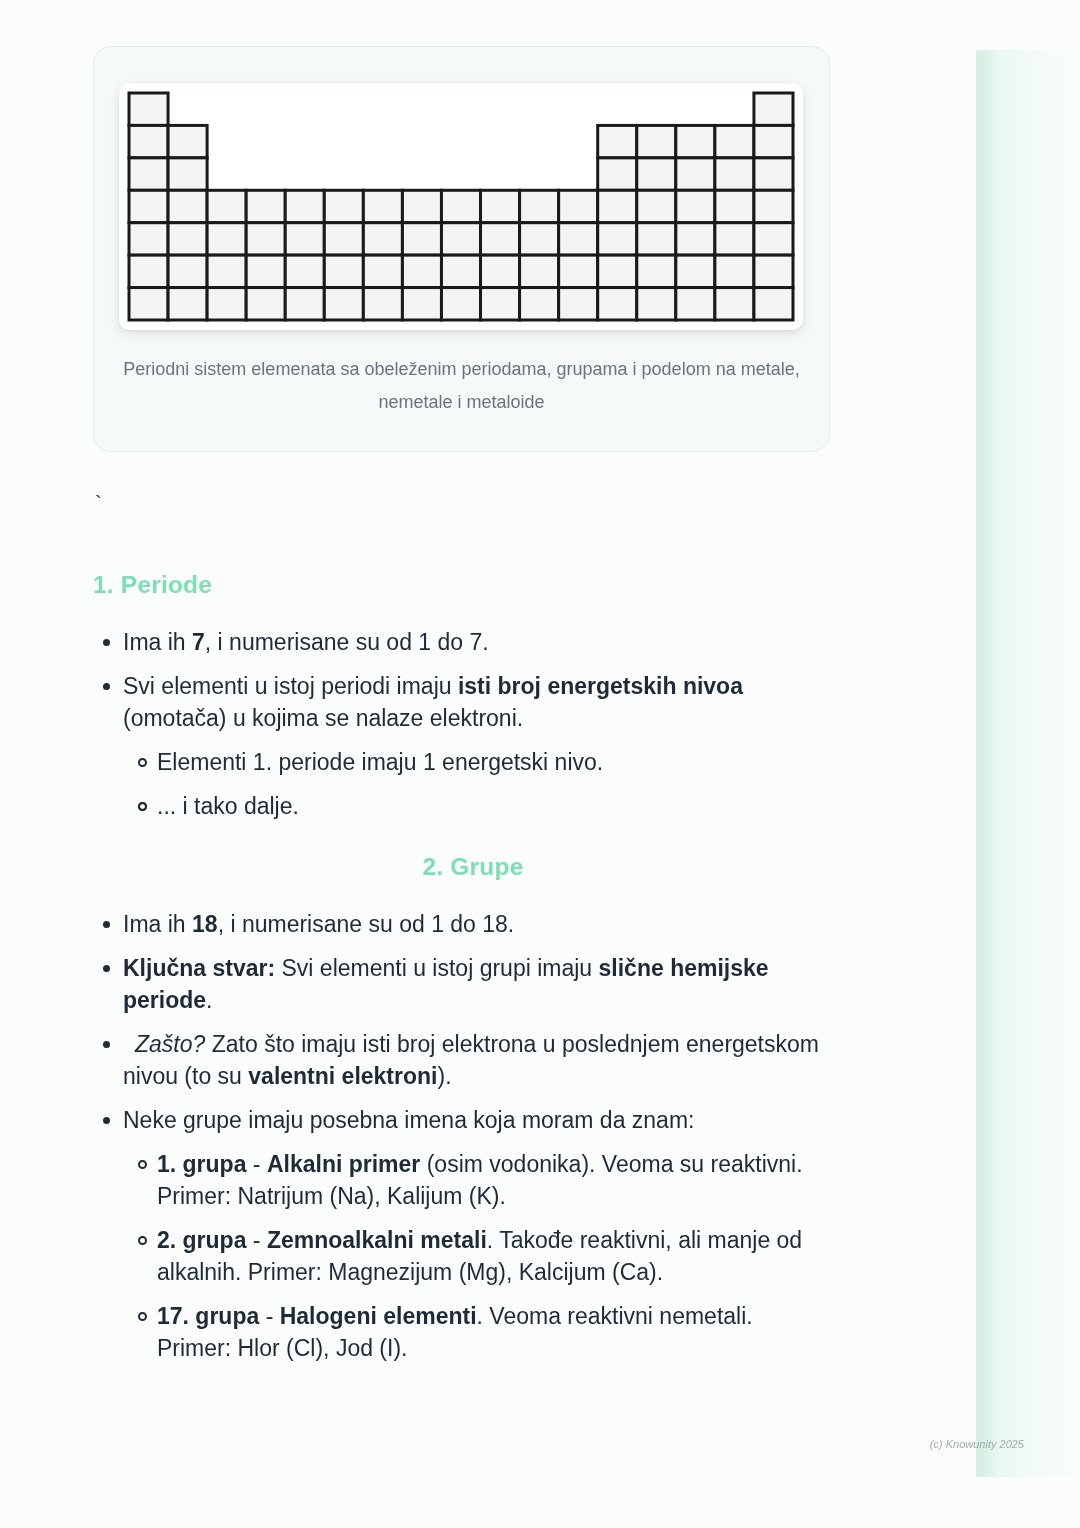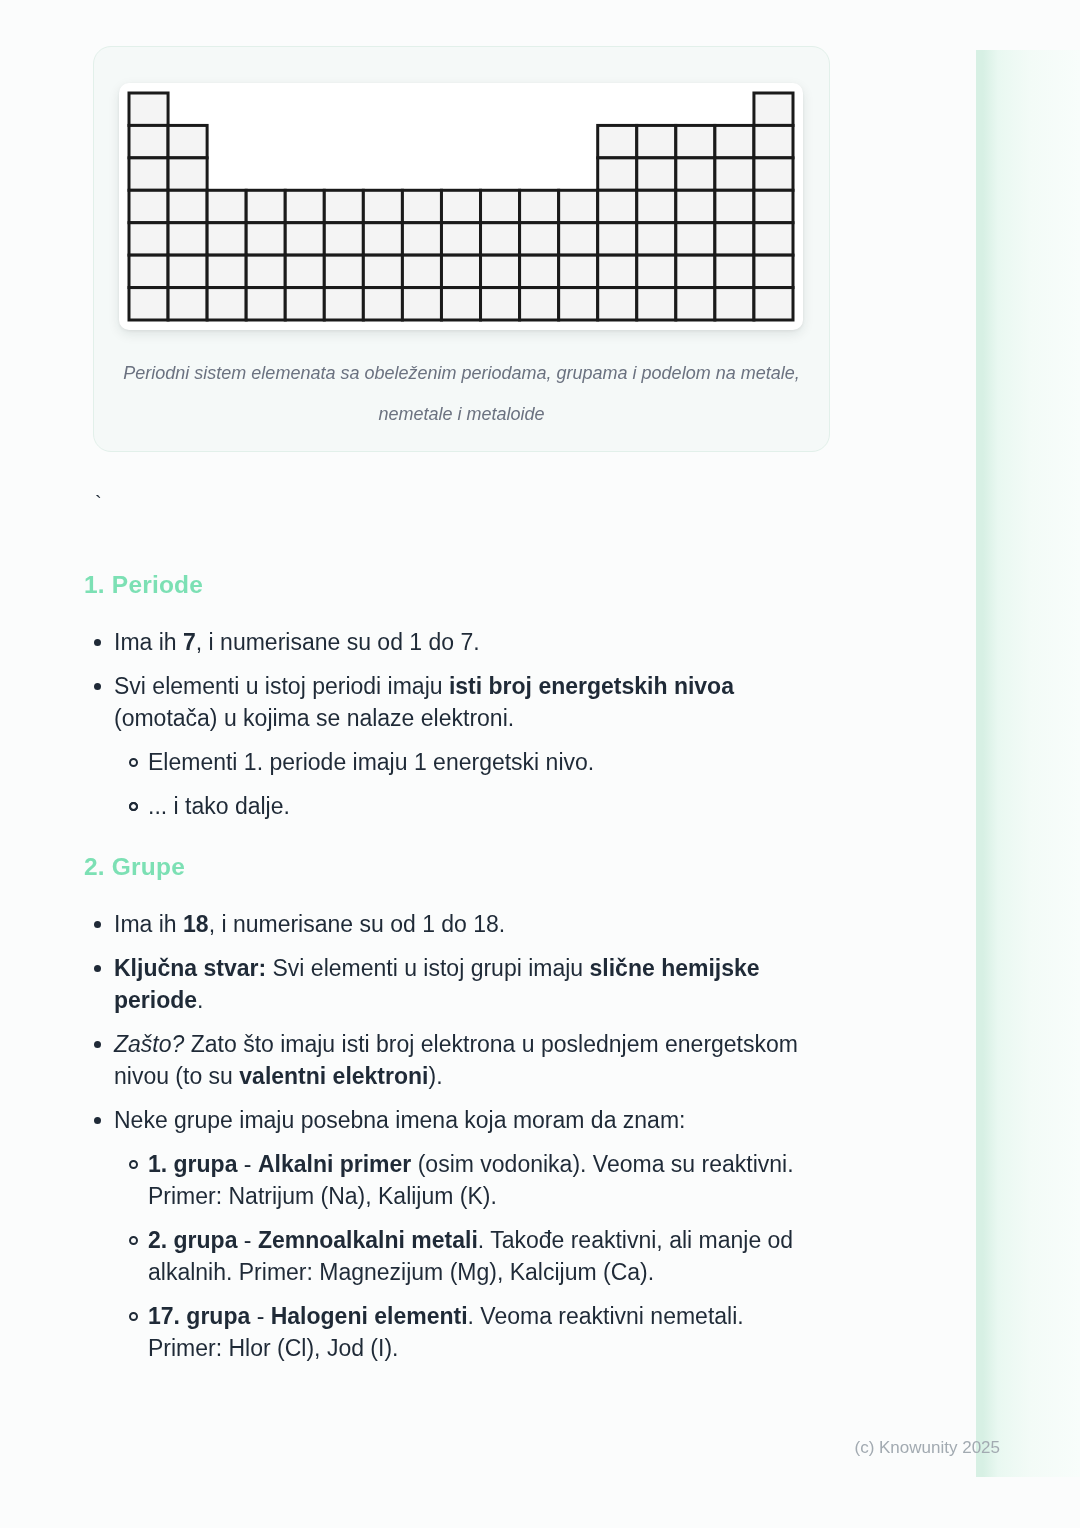--- a/index.html
+++ b/index.html
@@ -34,46 +34,46 @@
   }
   .figure-panel{
     position:absolute;left:25px;top:36px;width:684px;height:247px;
     background:#ffffff;border-radius:10px;
     box-shadow:0 4px 12px rgba(20,40,35,.10),0 1px 3px rgba(0,0,0,.06);
     padding:8px;
   }
   .figure-panel svg{display:block;width:100%;height:100%;}
   .caption{
     position:absolute;left:0;right:0;top:306px;margin:0 auto;width:700px;
-    text-align:center;font-style:italic;font-size:18px;line-height:41px;
+    text-align:center;font-size:18px;line-height:33px;
     color:var(--caption-text);
   }
   .stray{
     position:absolute;left:95px;top:492px;font-size:20px;color:var(--body-text);
   }
   .content{
-    position:absolute;left:84px;top:570px;width:760px;
+    position:absolute;left:93px;top:570px;width:760px;
   }
   .sec-heading{
     margin:0 0 26px 0;font-size:24.5px;line-height:30px;font-weight:600;
     color:var(--accent-heading);letter-spacing:.2px;
   }
-  .sec-heading:not(:first-child){margin-top:30px;}
+  .sec-heading:not(:first-child){margin-top:30px;text-align:center;}
   .list{list-style:none;margin:0;padding:0;font-size:23px;line-height:32px;}
   .li{position:relative;margin:0 0 12px 0;}
   .li.lvl1{padding-left:30px;width:740px;}
   .li.lvl2{margin-left:34px;padding-left:30px;width:684px;}
   .marker{position:absolute;display:block;}
   .marker.m1{left:10px;top:13px;width:7px;height:7px;border-radius:50%;background:var(--body-text);}
   .marker.m2{left:11px;top:12px;width:9px;height:9px;border-radius:50%;border:2px solid var(--body-text);background:transparent;}
   .txt strong{font-weight:700;}
-  .txt em{}
+  .txt em{margin-left:12px;}
   .footer{
-    position:absolute;right:80px;top:1438px;
-    font-size:17px;color:var(--footer-text);
+    position:absolute;right:56px;top:1438px;
+    font-size:11px;color:var(--footer-text);font-style:italic;
   }
 </style>
 </head>
 <body>
 
 <div class="page-root">
 
   <aside class="side-strip"></aside>
 
   <section class="figure-card">

